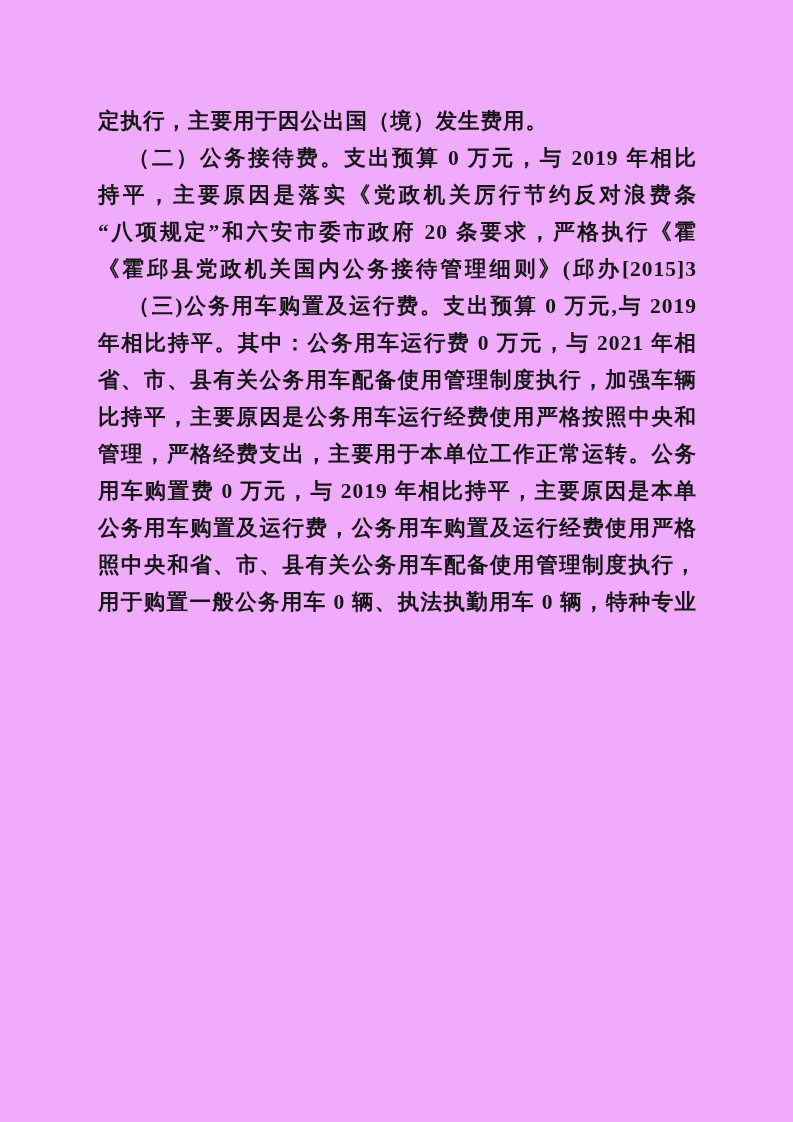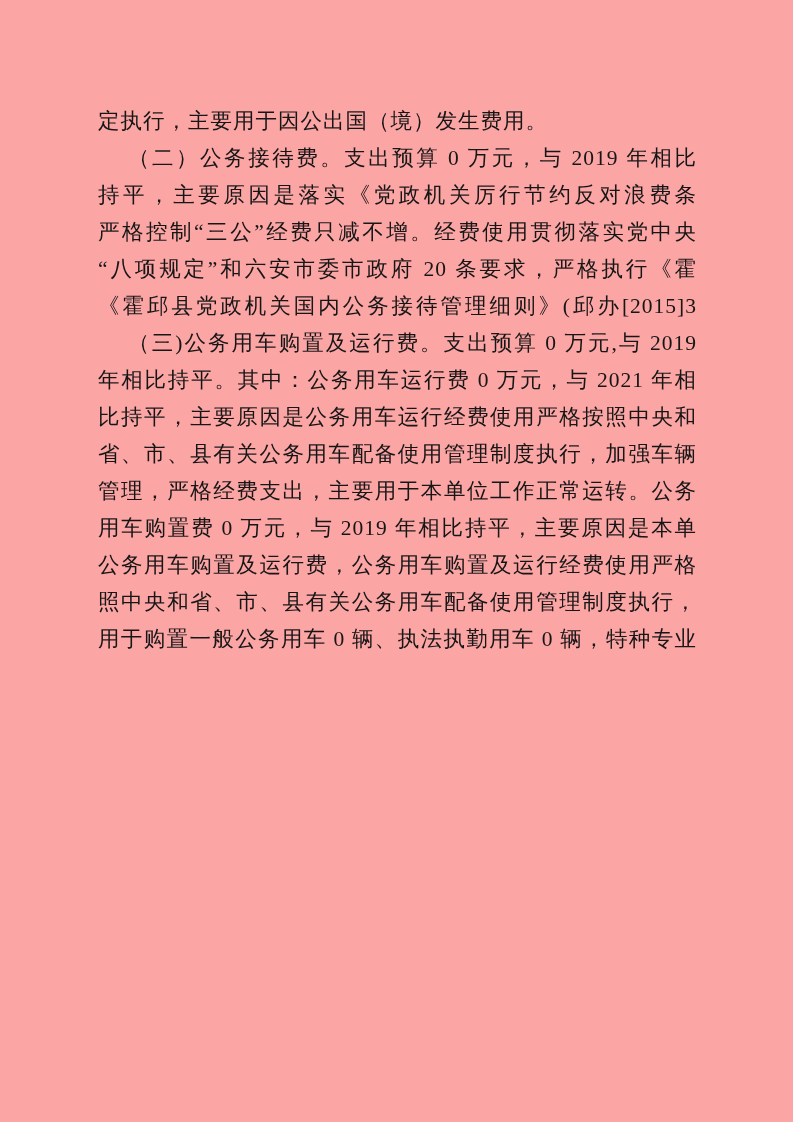--- a/index.html
+++ b/index.html
@@ -1,23 +1,24 @@
 <!DOCTYPE html>
 <html><head>
 <meta charset="utf-8">
 <style>
   html, body { margin: 0; padding: 0; background: #ffffff; }
   .page {
     position: relative;
     width: 793px;
     height: 1122px;
-    background: #fca5a5;
+    background: #f0abfc;
     overflow: hidden;
     font-family: "Liberation Serif", "DejaVu Serif", serif;
     color: #161616;
+    font-weight: bold;
   }
   .text-block {
     position: absolute;
     left: 98px;
     top: 103px;
     width: 599px;
   }
   .para { margin: 0; padding: 0; }
   .line {
     font-size: 21.5px;
@@ -40,29 +41,28 @@
 <body>
 
 <div class="page">
   <div class="text-block" id="doc-body">
       <div class="para">
         <div class="line para-last">定执行，主要用于因公出国（境）发生费用。</div>
       </div>
       <div class="para">
         <div class="line indent">（二）公务接待费。支出预算 0 万元，与 2019 年相比</div>
         <div class="line">持平，主要原因是落实《党政机关厉行节约反对浪费条例》，</div>
-        <div class="line">严格控制“三公”经费只减不增。经费使用贯彻落实党中央</div>
         <div class="line">“八项规定”和六安市委市政府 20 条要求，严格执行《霍</div>
         <div class="line">《霍邱县党政机关国内公务接待管理细则》(邱办[2015]3 号）</div>
       </div>
       <div class="para">
         <div class="line indent">（三)公务用车购置及运行费。支出预算 0 万元,与 2019</div>
         <div class="line">年相比持平。其中：公务用车运行费 0 万元，与 2021 年相</div>
+        <div class="line">省、市、县有关公务用车配备使用管理制度执行，加强车辆</div>
         <div class="line">比持平，主要原因是公务用车运行经费使用严格按照中央和</div>
-        <div class="line">省、市、县有关公务用车配备使用管理制度执行，加强车辆</div>
         <div class="line">管理，严格经费支出，主要用于本单位工作正常运转。公务</div>
         <div class="line">用车购置费 0 万元，与 2019 年相比持平，主要原因是本单</div>
         <div class="line">公务用车购置及运行费，公务用车购置及运行经费使用严格按</div>
         <div class="line">照中央和省、市、县有关公务用车配备使用管理制度执行，</div>
         <div class="line">用于购置一般公务用车 0 辆、执法执勤用车 0 辆，特种专业</div>
       </div>
     </div>
 </div>
 
 </body></html>

